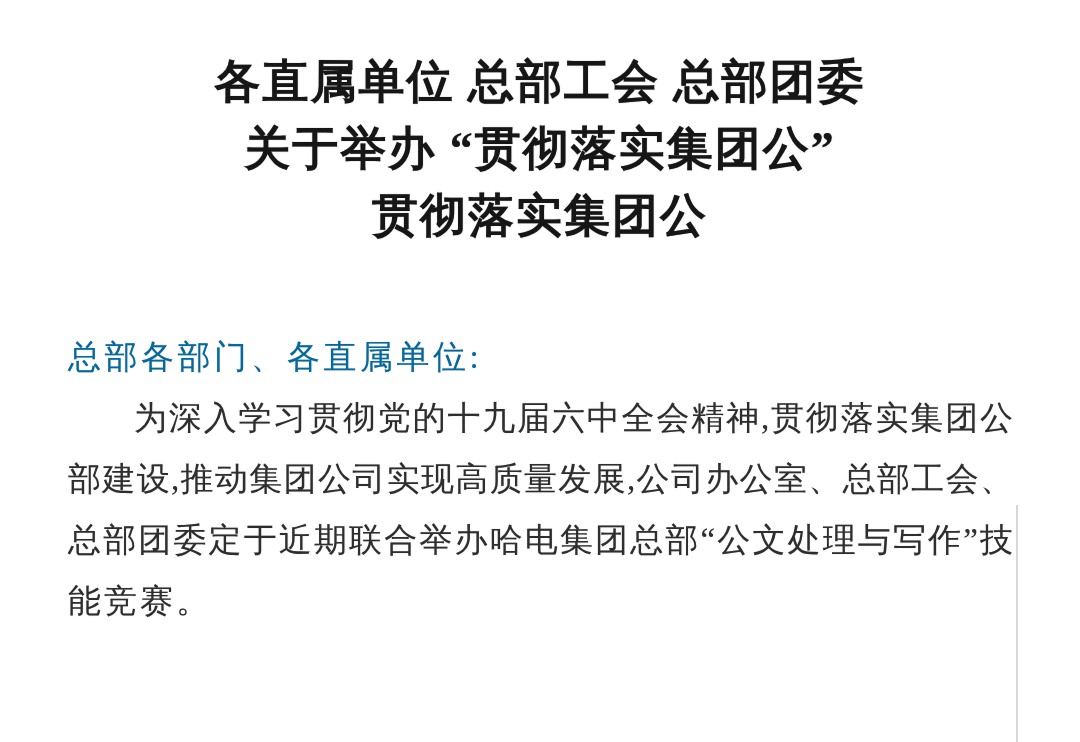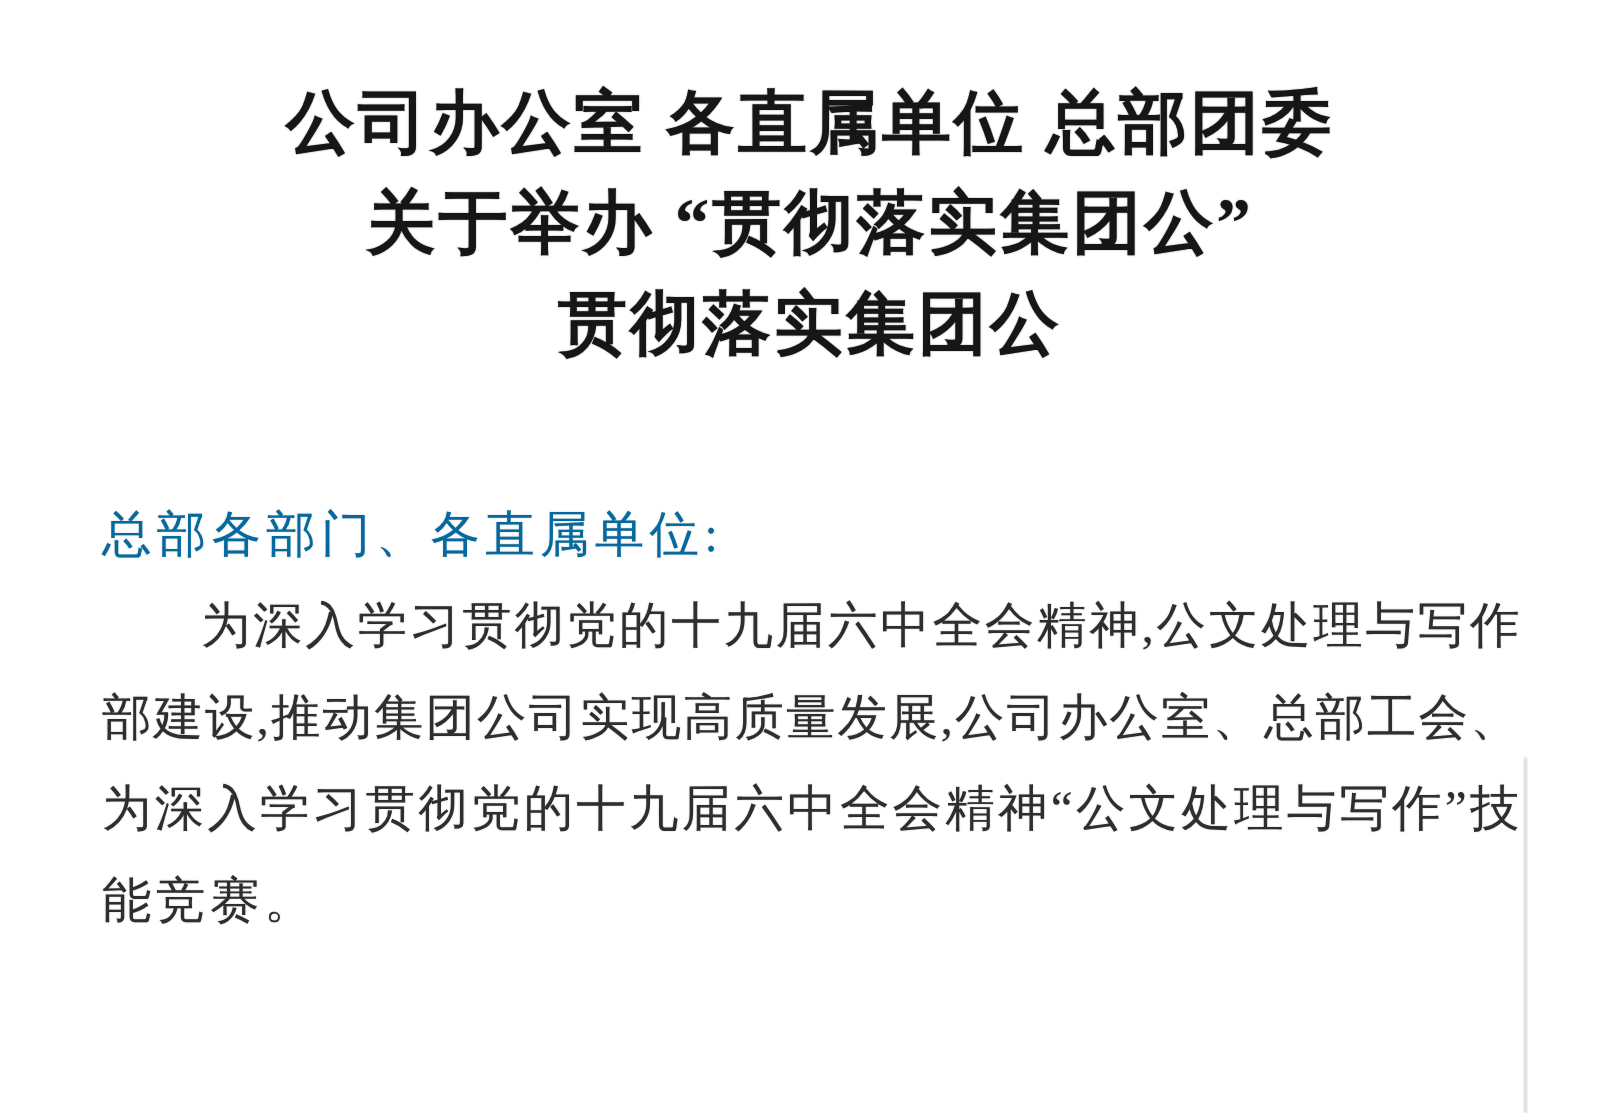--- a/index.html
+++ b/index.html
@@ -73,29 +73,29 @@
     background: #d8d8d8;
     filter: blur(0.6px);
   }
 </style>
 </head>
 <body>
 
 <div class="page">
 
   <header class="title-block">
-    <div class="title-line">公司办公室 各直属单位 总部团委</div>
+    <div class="title-line">各直属单位 总部工会 总部团委</div>
     <div class="title-line">关于举办 “贯彻落实集团公”</div>
     <div class="title-line">贯彻落实集团公</div>
   </header>
 
   <div class="salutation">总部各部门、各直属单位:</div>
 
   <div class="paragraph">
-    <div class="body-line indent">为深入学习贯彻党的十九届六中全会精神,公文处理与写作</div>
+    <div class="body-line indent">为深入学习贯彻党的十九届六中全会精神,贯彻落实集团公</div>
     <div class="body-line">部建设,推动集团公司实现高质量发展,公司办公室、总部工会、</div>
-    <div class="body-line">为深入学习贯彻党的十九届六中全会精神“公文处理与写作”技</div>
+    <div class="body-line">总部团委定于近期联合举办哈电集团总部“公文处理与写作”技</div>
     <div class="body-line last">能竞赛。</div>
   </div>
 
   <div class="scan-artifact"></div>
 
 </div>
 
 </body></html>

